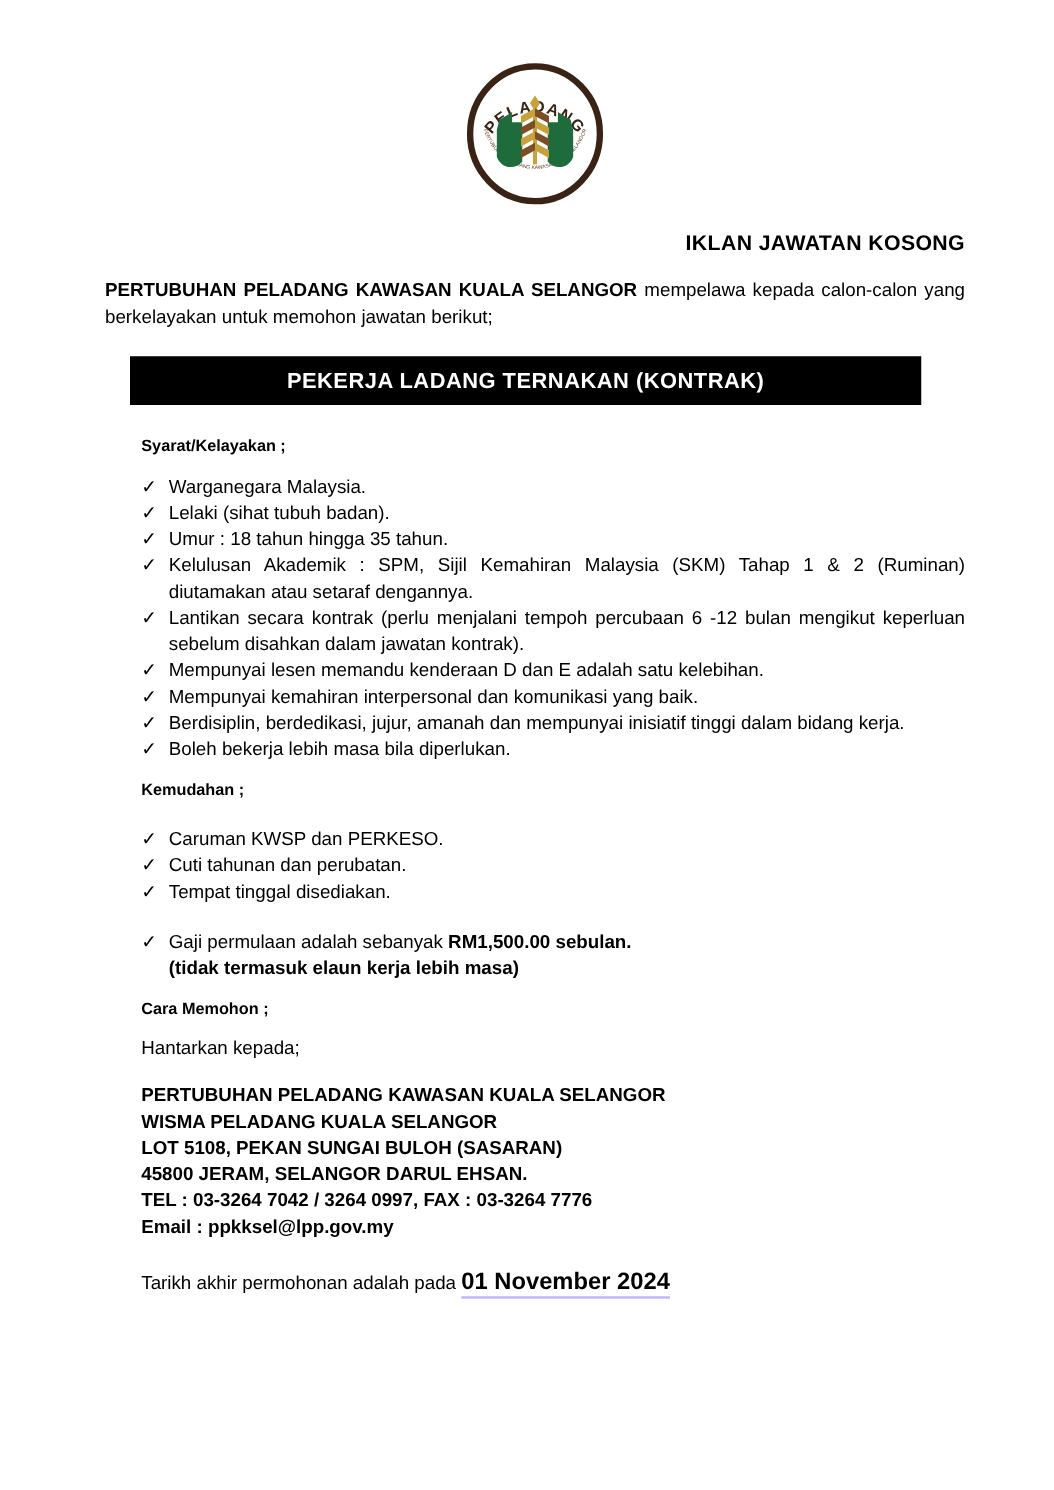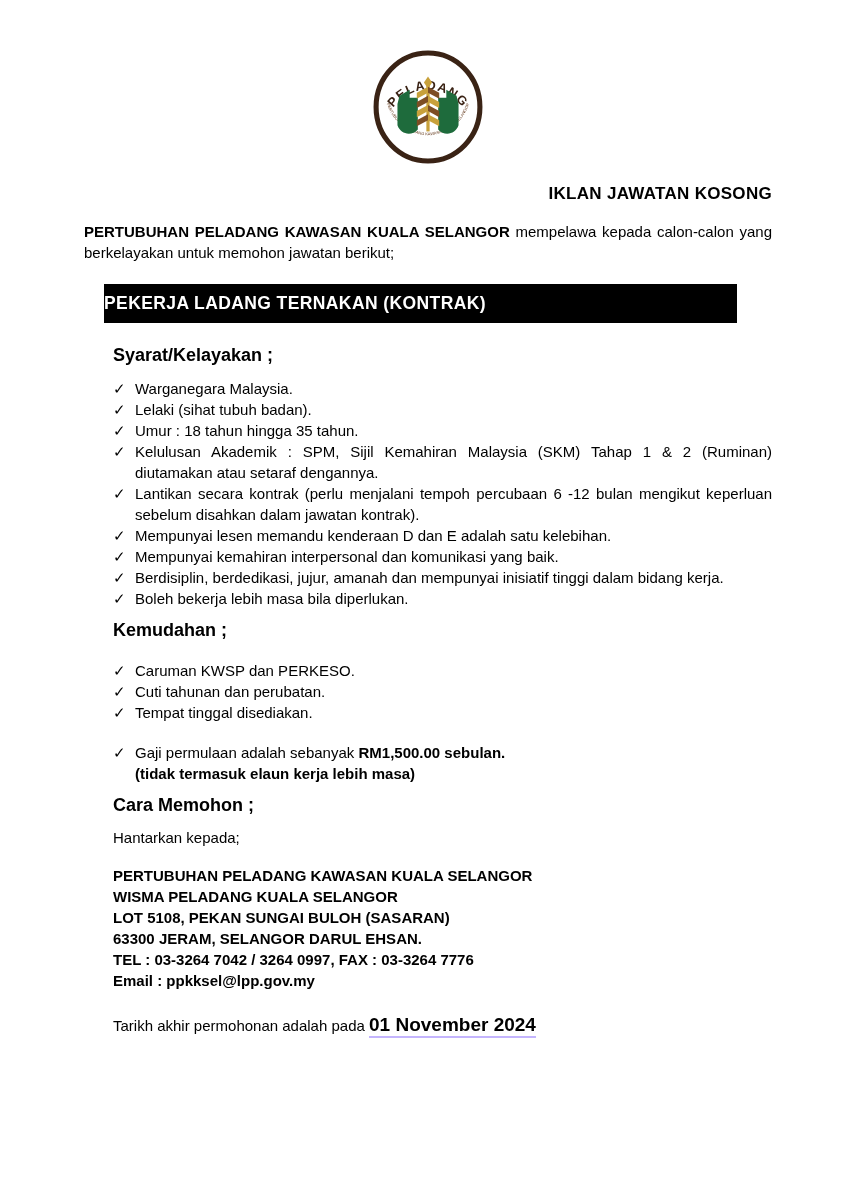--- a/index.html
+++ b/index.html
@@ -8,25 +8,25 @@
   .page { width:843px; height:1192px; overflow:hidden; background:#fff; }
   .inner { padding:50px 71px 0 84px; }
 
   .logo-row { text-align:center; }
 
   .title { text-align:right; font-weight:bold; font-size:17px; letter-spacing:0.3px; margin:16px 0 17px; }
 
   .intro { font-size:15px; line-height:21px; text-align:justify; }
   .intro .org { font-weight:bold; }
 
-  .banner { margin:21px 0 0 20px; width:633px; background:#000; color:#fff; 
+  .banner { margin:21px 0 0 20px; width:633px; background:#000; color:#fff; text-align:center;
             font-weight:bold; font-size:17.5px; letter-spacing:0.4px; padding:9px 0; }
 
   .section { margin-left:29px; font-size:15px; line-height:21px; }
-  .sec-heading { font-weight:bold; font-size:18px; }
+  .sec-heading { font-weight:bold; font-size:13px; }
 
   .checklist { list-style:none; }
   .checklist li { display:flex; }
   .chk { flex:0 0 22px; width:22px; }
   .itxt { flex:1; text-align:justify; }
 
   .mt-head1 { margin-top:22px; }      
   .mt-list1 { margin-top:12px; }      
   .mt-head  { margin-top:11px; }      
   .mt-list  { margin-top:19px; }      
@@ -152,21 +152,21 @@
     </div>
 
     <div class="section mt-head">
       <div class="sec-heading">Cara Memohon ;</div>
       <p class="mt-para">Hantarkan kepada;</p>
 
       <div class="address">
         <div>PERTUBUHAN PELADANG KAWASAN KUALA SELANGOR</div>
         <div>WISMA PELADANG KUALA SELANGOR</div>
         <div>LOT 5108, PEKAN SUNGAI BULOH (SASARAN)</div>
-        <div>63300 JERAM, SELANGOR DARUL EHSAN.</div>
+        <div>45800 JERAM, SELANGOR DARUL EHSAN.</div>
         <div>TEL :  03-3264 7042 / 3264 0997, FAX :  03-3264 7776</div>
         <div>Email : ppkksel@lpp.gov.my</div>
       </div>
 
       <div class="deadline"><span>Tarikh akhir permohonan adalah pada </span><span class="date">01 November 2024</span></div>
     </div>
 
   </div>
 </div>
 

